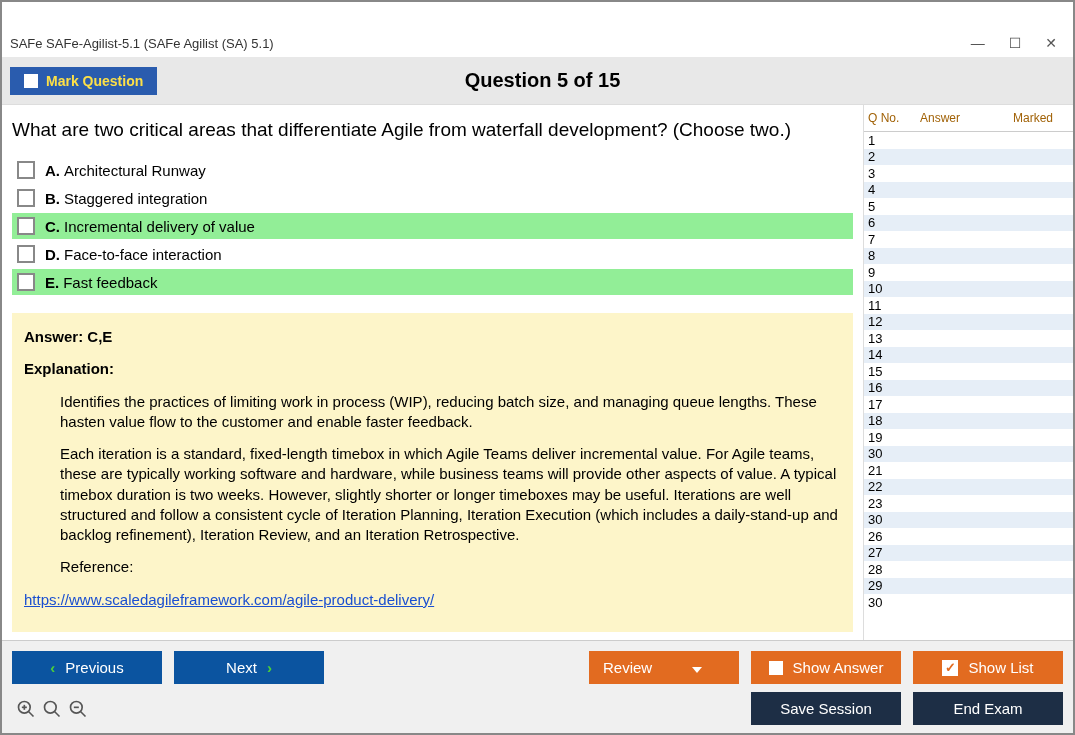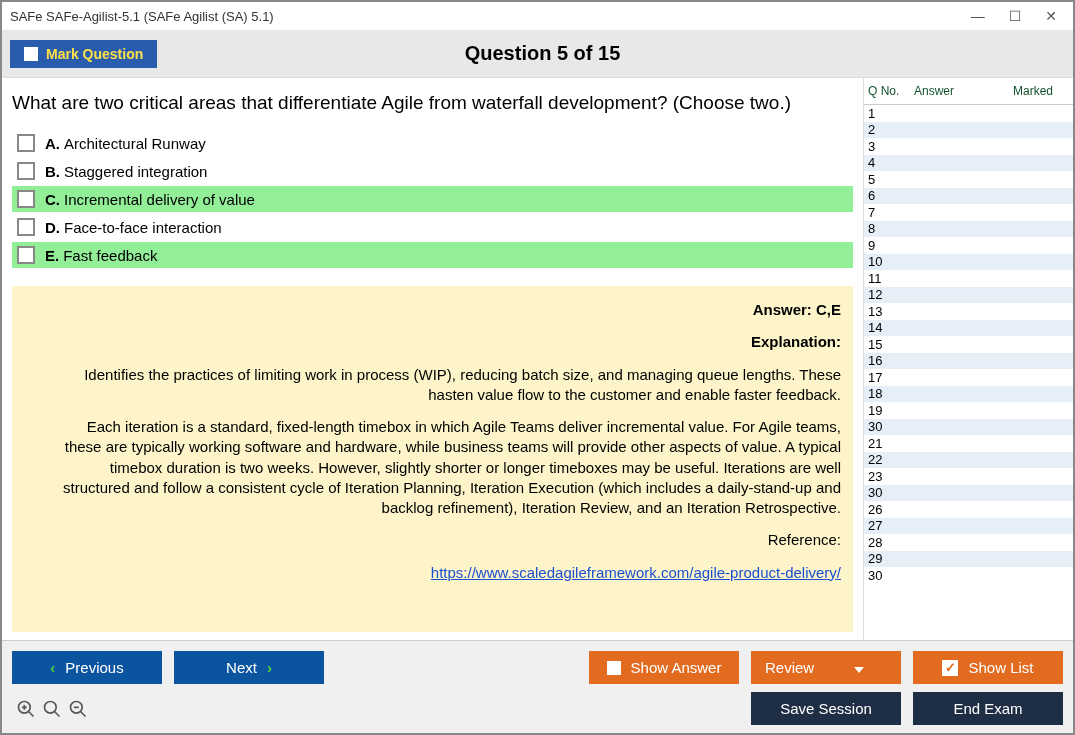--- a/index.html
+++ b/index.html
@@ -1,42 +1,42 @@
 <!DOCTYPE html>
 <html><head>
 <meta charset="utf-8">
 <style>
   * { box-sizing: border-box; margin: 0; padding: 0; }
   body { font-family: Arial, Helvetica, sans-serif; font-size: 14px; background: #fff; }
   .window { width: 1075px; height: 735px; border: 2px solid #888; display: flex; flex-direction: column; position: relative; }
-  .titlebar { height: 28px; display: flex; align-items: center; padding: 4px 8px; background: #fff; color: #333; font-size: 13px; }
+  .titlebar { height: 28px; display: flex; align-items: center; padding: 4px 8px; background: #fff; color: #333; font-size: 13px; margin-top: 27px; }
   .titlebar-spacer { flex: 1; }
   .win-controls { display: flex; gap: 24px; color: #555; padding-right: 8px; }
   .win-controls span { cursor: pointer; font-family: sans-serif; font-size: 14px; }
   .headerbar { height: 48px; background: #e8e8e8; display: flex; align-items: center; padding: 0 8px; position: relative; border-bottom: 1px solid #ddd; }
   .mark-btn { background: #2a5cae; color: #fde047; border: none; padding: 6px 14px; font-size: 14px; display: flex; align-items: center; gap: 8px; cursor: pointer; font-weight: bold; }
   .mark-btn .box { width: 14px; height: 14px; background: #fff; display: inline-block; }
   .question-counter { position: absolute; left: 0; right: 0; text-align: center; font-weight: bold; font-size: 20px; pointer-events: none; padding-left: 10px; }
   .main-area { flex: 1; display: flex; overflow: hidden; }
   .left-col { flex: 1; display: flex; flex-direction: column; padding: 8px 10px 0 10px; overflow: hidden; }
   .question-text { font-size: 19px; margin-bottom: 16px; margin-top: 6px; }
   .options { display: flex; flex-direction: column; gap: 2px; margin-bottom: 18px; }
   .option { display: flex; align-items: center; padding: 3px 4px; font-size: 15px; border: 1px solid transparent; }
   .option.highlight { background: #92ee97; }
   .option .chk { width: 18px; height: 18px; border: 2px solid #888; margin-right: 10px; background: #fff; flex-shrink: 0; }
   .option .letter { font-weight: bold; margin-right: 4px; }
-  .answer-box { background: #fdf5c9; padding: 14px 12px; font-size: 15px; line-height: 1.35; overflow: auto; flex: 1; margin-bottom: 8px; text-align: right; }
+  .answer-box { background: #fdf5c9; padding: 14px 12px; font-size: 15px; line-height: 1.35; overflow: auto; flex: 1; margin-bottom: 8px; }
   .answer-box .answer-line { font-weight: bold; margin-bottom: 12px; }
   .answer-box .expl-label { font-weight: bold; margin-bottom: 12px; }
   .answer-box p { margin-bottom: 12px; margin-left: 36px; }
   .answer-box a { color: #1a4fd0; text-decoration: underline; }
   .right-col { width: 210px; border-left: 1px solid #ddd; display: flex; flex-direction: column; }
-  .list-header { display: flex; font-size: 12px; padding: 6px 4px; border-bottom: 1px solid #ccc; color: #14532d; }
+  .list-header { display: flex; font-size: 12px; padding: 6px 4px; border-bottom: 1px solid #ccc; color: #a16207; }
   .list-header .c1 { width: 46px; }
-  .list-header .c2 { flex: 1; }
+  .list-header .c2 { flex: 1; margin-left: 6px; }
   .list-header .c3 { width: 56px; }
   .list-body { flex: 1; overflow-y: scroll; }
   .list-row { display: flex; font-size: 13px; padding: 0px 4px; height: 16.5px; align-items: center; }
   .list-row:nth-child(even) { background: #e6eef7; }
   .list-row:nth-child(odd) { background: #fff; }
   .list-row .c1 { width: 46px; }
   .list-row .c2 { flex: 1; }
   .list-row .c3 { width: 56px; }
   .footer { background: #f0f0f0; border-top: 1px solid #ccc; padding: 10px 10px 8px 10px; display: flex; flex-direction: column; gap: 8px; }
   .footer-row { display: flex; align-items: center; gap: 12px; }
@@ -283,27 +283,27 @@
     <div class="footer-row">
       <button class="btn btn-blue prev-btn">
         <span class="chev green">‹</span>
         <span>Previous</span>
       </button>
       <button class="btn btn-blue next-btn">
         <span>Next</span>
         <span class="chev green">›</span>
       </button>
       <div class="spacer"></div>
+      <button class="btn btn-orange action-btn" style="justify-content:flex-start;padding-left:14px;">
+        <span>Review</span>
+        <span class="chev orange-down"></span>
+      </button>
       <button class="btn btn-orange action-btn">
         <span class="white-box"></span>
         <span>Show Answer</span>
-      </button>
-      <button class="btn btn-orange action-btn" style="justify-content:flex-start;padding-left:14px;">
-        <span>Review</span>
-        <span class="chev orange-down"></span>
       </button>
       <button class="btn btn-orange action-btn">
         <span class="checkmark-box">✓</span>
         <span>Show List</span>
       </button>
     </div>
     <div class="footer-row">
       <div class="zoom-row">
         <svg viewBox="0 0 24 24">
             <circle cx="10" cy="10" r="7"></circle>

